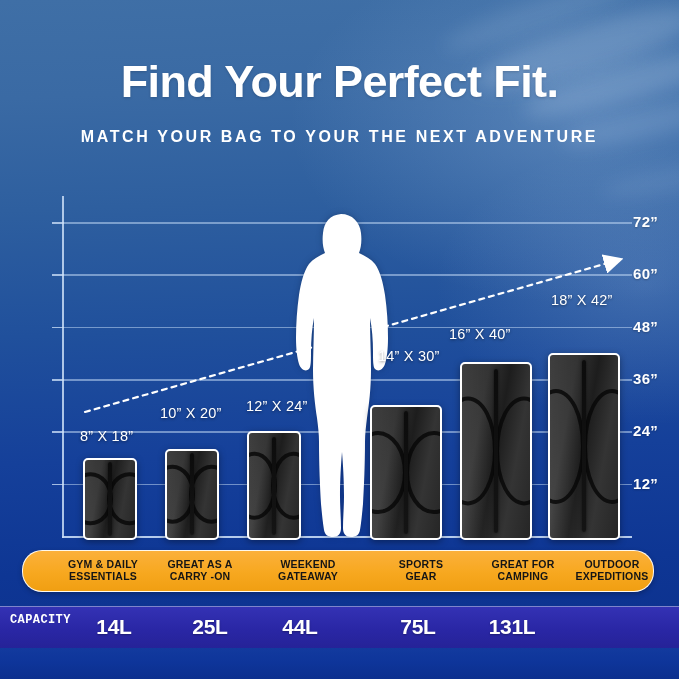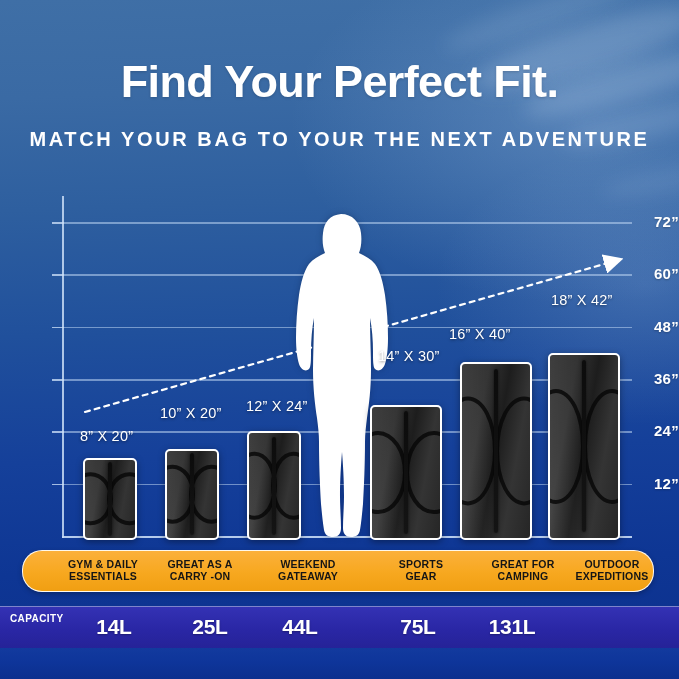--- a/index.html
+++ b/index.html
@@ -25,28 +25,28 @@
 
   
   .headline{
     position:absolute;left:0;right:0;top:56px;text-align:center;
     color:#ffffff;font-size:45px;font-weight:bold;letter-spacing:-0.6px;
     font-family:"Liberation Sans", sans-serif;
     text-shadow:0 1px 3px rgba(0,0,0,.18);
   }
   .subhead{
     position:absolute;left:0;right:0;top:128px;text-align:center;
-    color:#ffffff;font-size:20px;font-weight:bold;letter-spacing:2.6px;
+    color:#ffffff;font-size:16px;font-weight:bold;letter-spacing:2.6px;
   }
   .axis-v{position:absolute;left:62px;top:196px;width:2px;height:342px;background:rgba(200,220,245,.85);}
   .axis-h{position:absolute;left:62px;top:536px;width:570px;height:2px;background:rgba(200,220,245,.9);}
   .gridline{position:absolute;left:62px;width:570px;height:1.6px;background:rgba(190,214,242,.55);}
   .tick{position:absolute;left:52px;width:12px;height:1.6px;background:rgba(200,220,245,.8);}
   .ylabel{
-    position:absolute;right:0;width:46px;text-align:right;
+    position:absolute;right:0;width:46px;text-align:left;
     color:#ffffff;font-size:15px;font-weight:bold;letter-spacing:.3px;
     text-shadow:0 1px 2px rgba(0,0,0,.25);
   }
 
   
   .silhouette{position:absolute;left:286px;top:212px;width:112px;height:326px;}
   .silhouette svg{display:block;width:100%;height:100%;
     filter:drop-shadow(0 0 3px rgba(10,30,70,.35));}
 
   
@@ -97,21 +97,21 @@
 
   
   .cap-band{
     position:absolute;left:0;top:606px;width:679px;height:42px;
     background:linear-gradient(180deg,#3432b4 0%,#2a27a6 50%,#252297 100%);
     border-top:1.5px solid rgba(200,215,245,.55);
     border-bottom:1.5px solid rgba(200,215,245,.55);
   }
   .cap-word{
     position:absolute;left:10px;top:613px;
-    color:#ffffff;font-size:10px;font-weight:bold;letter-spacing:.4px;
+    color:#ffffff;font-size:12px;font-weight:bold;letter-spacing:.4px;font-family:Liberation Mono, monospace;
   }
   .cap-cell{
     position:absolute;top:609px;height:36px;display:flex;align-items:center;
     justify-content:center;text-align:left;
     color:#ffffff;font-size:21px;font-weight:bold;letter-spacing:-.3px;
     text-shadow:0 1px 2px rgba(0,0,0,.3);
   }
   .bottom-strip{
     position:absolute;left:0;top:648px;width:679px;height:31px;
     background:linear-gradient(180deg,#123a9e 0%,#0e359a 45%,#0c2f8e 100%);
@@ -182,21 +182,21 @@
     </svg>
   </div>
 
   <div id="bars-layer">
       <div class="bag" style="left: 83px; top: 457.538px; width: 50px; height: 78.4615px;">
         <div class="gloss"></div>
         <div class="arcL"></div>
         <div class="arcR"></div>
         <div class="seam"></div>
       </div>
-      <div class="bag-label" style="left: 80px; top: 428px;">8” X 20”</div>
+      <div class="bag-label" style="left: 80px; top: 428px;">8” X 18”</div>
       <div class="bag" style="left: 165px; top: 448.821px; width: 50px; height: 87.1795px;">
         <div class="gloss"></div>
         <div class="arcL"></div>
         <div class="arcR"></div>
         <div class="seam"></div>
       </div>
       <div class="bag-label" style="left: 160px; top: 405px;">10” X 20”</div>
       <div class="bag" style="left: 247px; top: 431.385px; width: 50px; height: 104.615px;">
         <div class="gloss"></div>
         <div class="arcL"></div>

